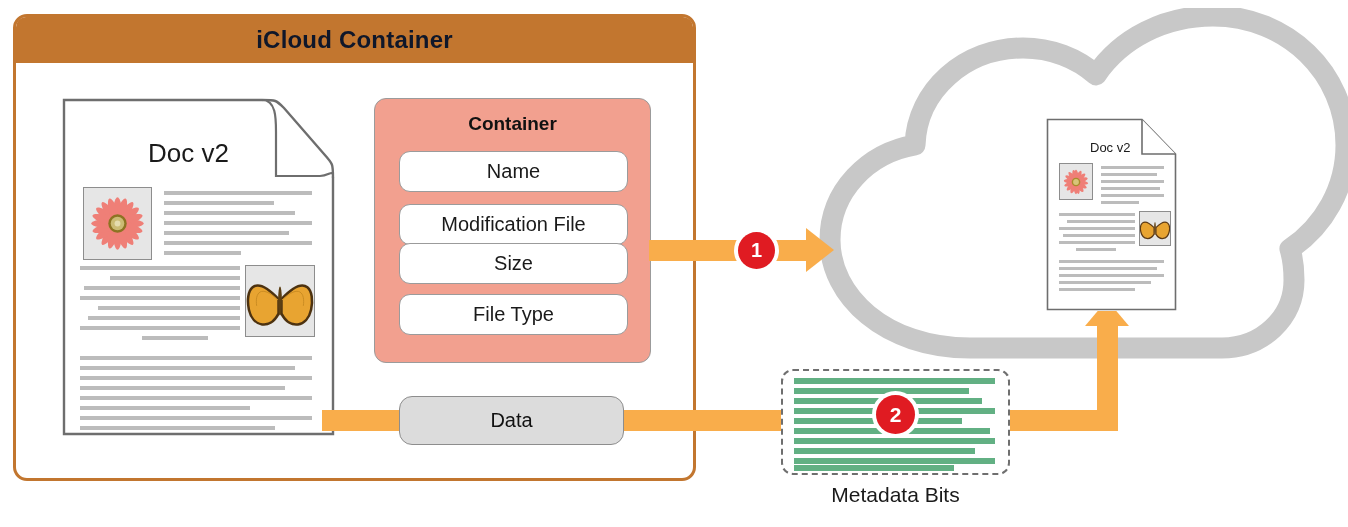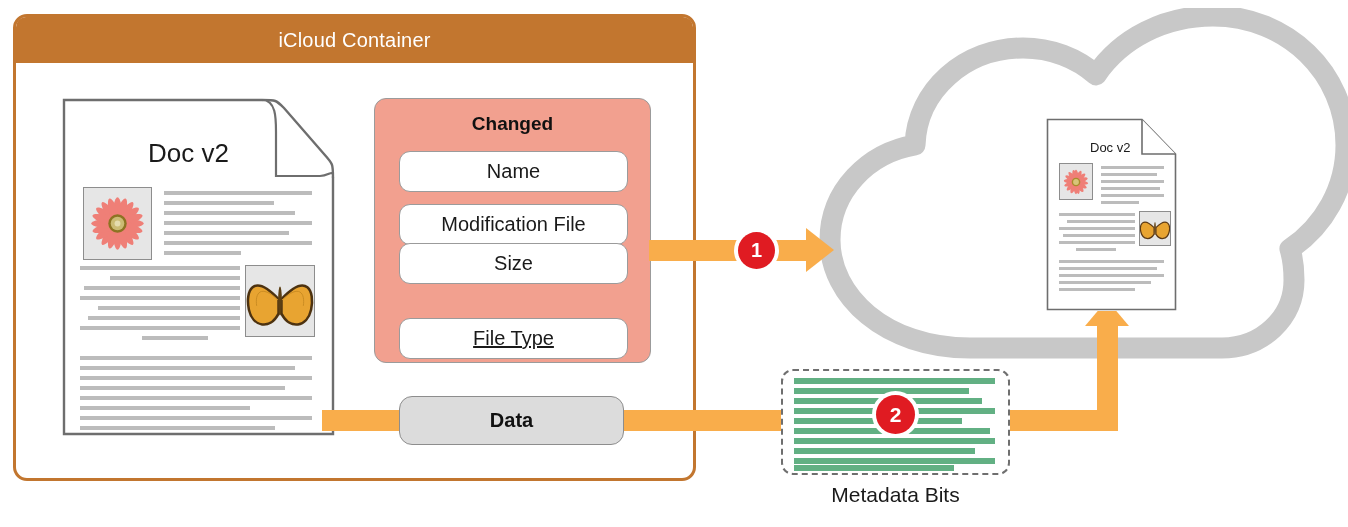--- a/index.html
+++ b/index.html
@@ -16,21 +16,21 @@
     position:absolute;left:13px;top:14px;width:683px;height:467px;
     border:3px solid #c2762f;border-radius:14px;background:#ffffff;
     box-sizing:border-box;z-index:5;
   }
   .container-header{
     position:absolute;left:0;top:0;right:0;height:46px;
     background:#c2762f;border-radius:10px 10px 0 0;
     display:flex;align-items:center;justify-content:center;
   }
   .container-header span{
-    color:#ffffff;font-size:20px;font-weight:normal;letter-spacing:.2px;
+    color:#0f172a;font-size:24px;font-weight:bold;letter-spacing:.2px;
   }
 
   
   .doc{
     position:absolute;background:#ffffff;
   }
   .doc svg.pageshape{position:absolute;left:0;top:0;width:100%;height:100%;}
   .doc-title{
     position:absolute;color:#1a1a1a;white-space:nowrap;
   }
@@ -59,21 +59,21 @@
   .md-item{
     position:absolute;left:24px;width:229px;height:41px;
     background:#ffffff;border:1px solid #9b9b9b;border-radius:11px;
     box-sizing:border-box;
     display:flex;align-items:center;justify-content:center;
     font-size:20px;color:#1a1a1a;
   }
   .md-item.i0{top:52px;}
   .md-item.i1{top:105px;}
   .md-item.i2{top:144px;}
-  .md-item.i3{top:219px;text-decoration:underline;}
+  .md-item.i3{top:195px;}
 
   
   .obar{position:absolute;background:#f9ad4b;z-index:8;}
   
   .obar-meta{left:649px;top:240px;width:96px;height:21px;}
   .obar-meta2{left:763px;top:240px;width:46px;height:21px;}
   .arrow-head-right{
     position:absolute;left:806px;top:228px;width:0;height:0;z-index:8;
     border-top:22px solid transparent;border-bottom:22px solid transparent;
     border-left:28px solid #f9ad4b;
@@ -88,21 +88,21 @@
     border-left:22px solid transparent;border-right:22px solid transparent;
     border-bottom:26px solid #f9ad4b;
   }
 
   
   .data-pill{
     position:absolute;left:399px;top:396px;width:225px;height:49px;
     background:#dcdcdc;border:1px solid #8d8d8d;border-radius:13px;
     box-sizing:border-box;z-index:9;
     display:flex;align-items:center;justify-content:center;
-    font-size:20px;font-weight:bold;color:#111;
+    font-size:20px;font-weight:normal;color:#111;
   }
 
   
   .badge{
     position:absolute;border-radius:50%;background:#e01b22;
     display:flex;align-items:center;justify-content:center;
     color:#ffffff;font-weight:bold;z-index:14;
     box-shadow:0 0 0 4px #ffffff;
   }
   .badge-1{left:738px;top:232px;width:37px;height:37px;font-size:20px;}
@@ -270,21 +270,21 @@
     <div class="tline" style="left:18px;top:268px;width:215px;height:4px;"></div>
     <div class="tline" style="left:18px;top:278px;width:232px;height:4px;"></div>
     <div class="tline" style="left:18px;top:288px;width:205px;height:4px;"></div>
     <div class="tline" style="left:18px;top:298px;width:232px;height:4px;"></div>
     <div class="tline" style="left:18px;top:308px;width:170px;height:4px;"></div>
     <div class="tline" style="left:18px;top:318px;width:232px;height:4px;"></div>
     <div class="tline" style="left:18px;top:328px;width:195px;height:4px;"></div>
   </div>
 
   <div class="metadata">
-    <div class="md-title">Changed</div>
+    <div class="md-title">Container</div>
     <div class="md-item i0">Name</div>
     <div class="md-item i1">Modification File</div>
     <div class="md-item i2">Size</div>
     <div class="md-item i3">File Type</div>
   </div>
 
   <div class="obar obar-meta"></div>
   <div class="obar obar-meta2"></div>
   <div class="arrow-head-right"></div>
 

